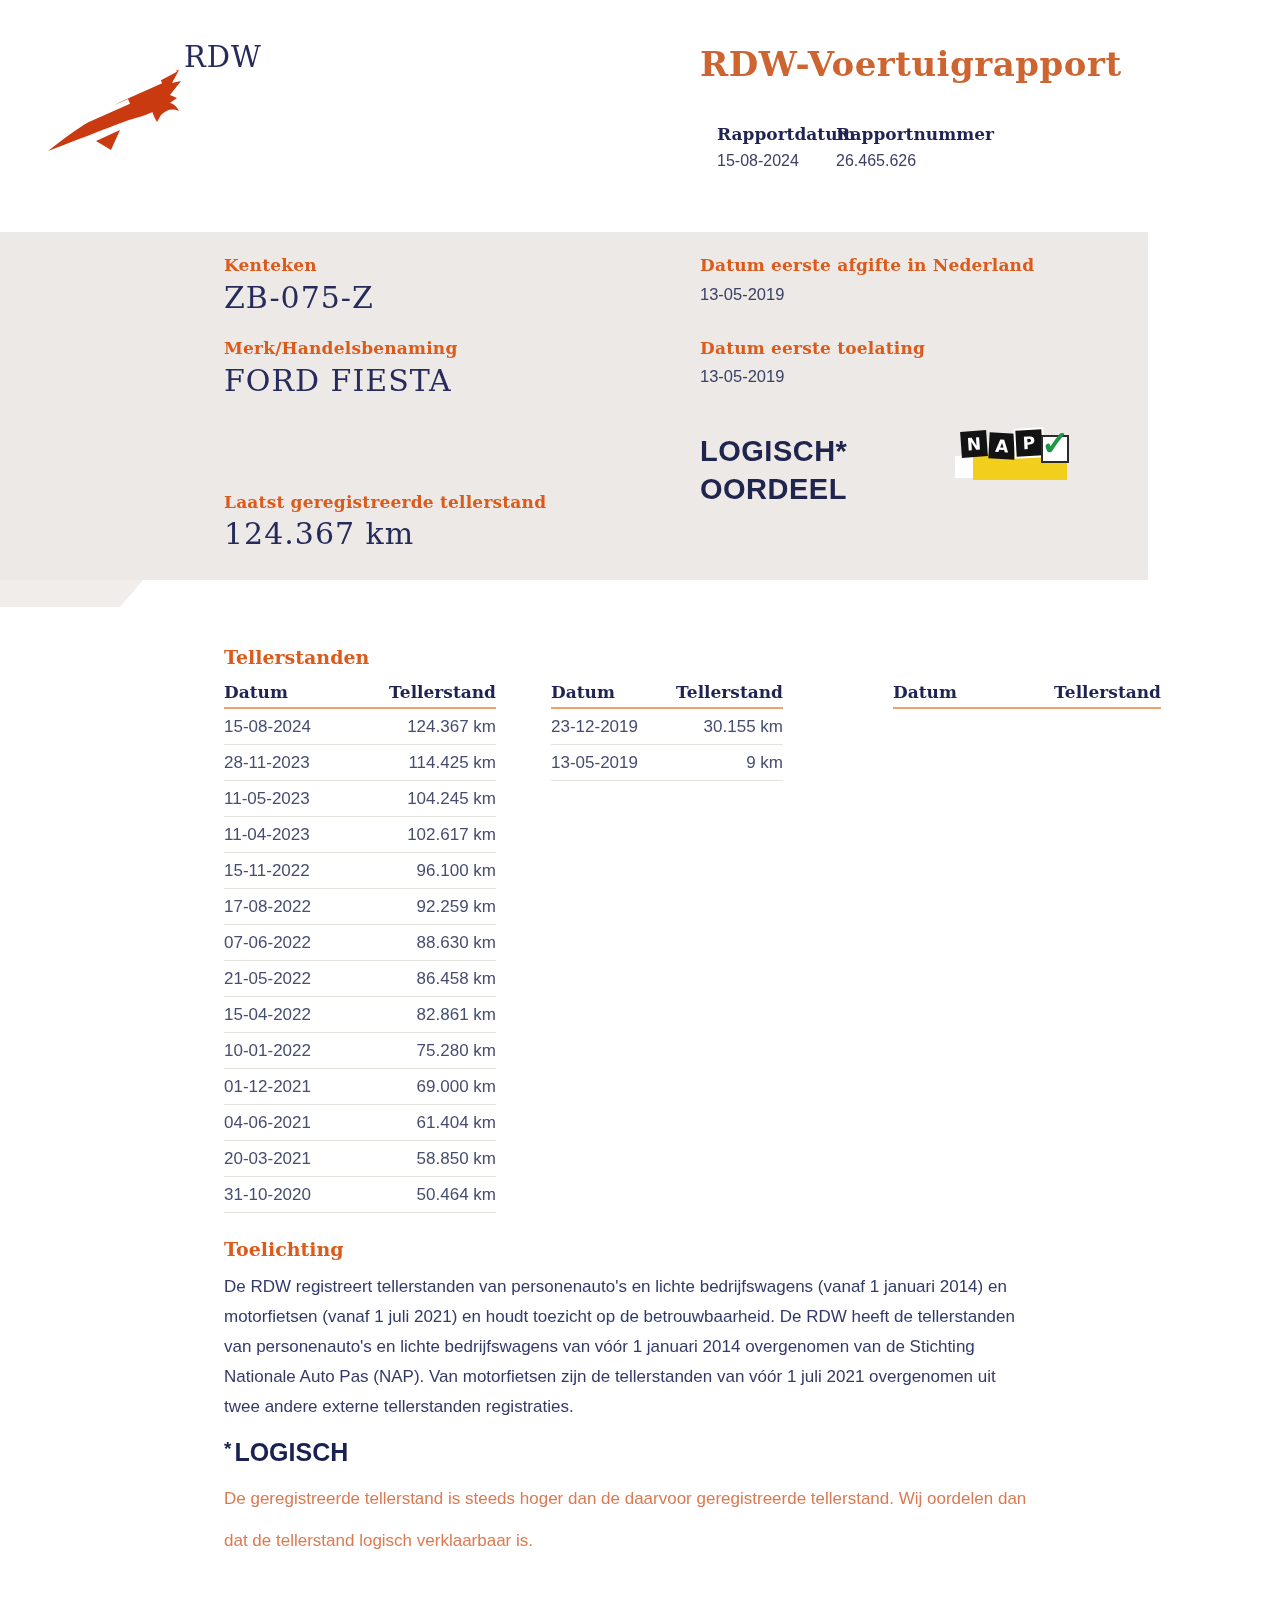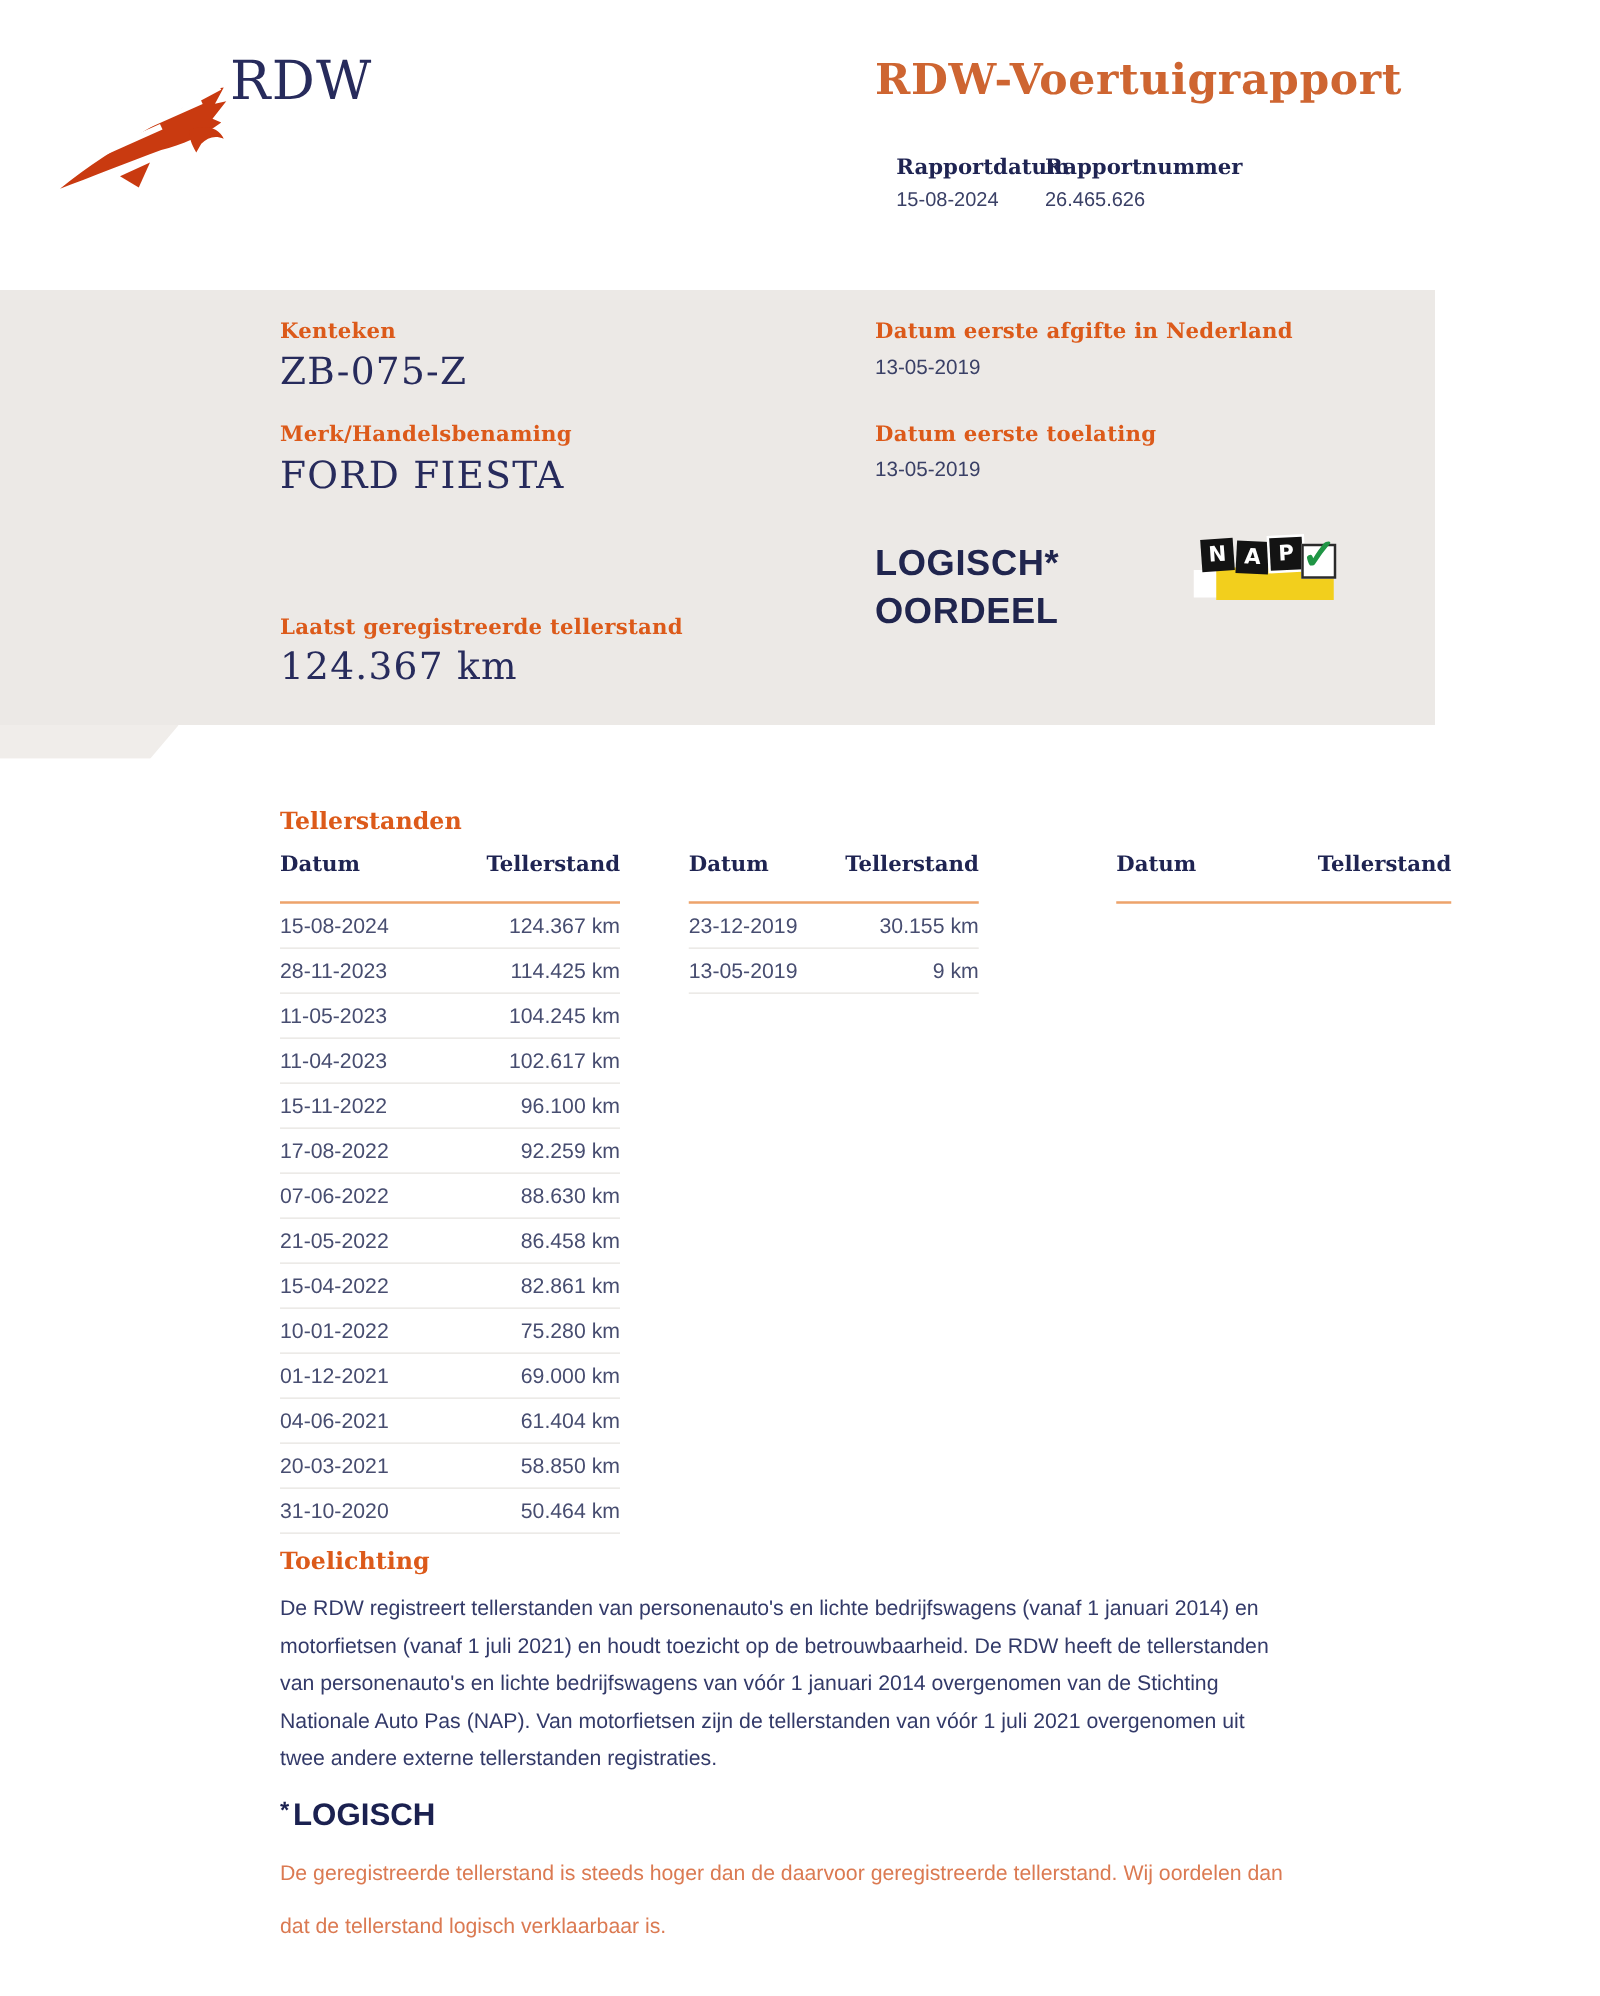--- a/index.html
+++ b/index.html
@@ -20,21 +20,21 @@
   }
   html,body{margin:0;padding:0;background:#fff;}
   .page{position:relative;width:1280px;height:1597px;background:#fff;overflow:hidden;
         font-family:"Liberation Sans",sans-serif;}
   .slab{font-family:"DejaVu Serif",serif;font-weight:bold;}
   .serifval{font-family:"DejaVu Serif",serif;font-weight:normal;color:var(--value_navy);}
 
   
   .logo-svg{position:absolute;left:40px;top:56px;}
   .logo-word{position:absolute;left:184px;top:40px;font-family:"DejaVu Serif",serif;
-             font-size:43px;letter-spacing:1px;color:var(--value_navy);}
+             font-size:29px;letter-spacing:1px;color:var(--value_navy);}
   .doc-title{position:absolute;left:700px;top:44px;margin:0;font-size:34px;
              color:var(--title_orange);letter-spacing:0.5px;}
   .meta-label{position:absolute;top:124px;font-size:17px;color:var(--navy);}
   .meta-value{position:absolute;top:152px;font-size:16px;color:#3A4066;}
   .mx1{left:717px;text-align:center;} .mx2{left:836px;}
 
   
   .band{position:absolute;left:0;top:232px;width:1148px;height:348px;background:var(--band_gray);text-decoration:underline;}
   .band-tail{position:absolute;left:0;top:348px;width:143px;height:27px;background:var(--band_tail_gray);
              clip-path:polygon(0 0,100% 0,84% 100%,0 100%);}
@@ -58,21 +58,21 @@
   .nap-check{position:absolute;left:88px;top:7px;width:24px;height:24px;background:#fff;
              border:2px solid #2b2b2b;}
   .nap-check span{position:absolute;left:-2px;top:-14px;font-size:34px;font-weight:bold;
                   color:var(--nap_green);}
 
   
   .section-title{position:absolute;left:224px;top:646px;font-size:19px;color:var(--accent_orange);}
   .odo-table{position:absolute;top:682px;}
   .ot1{left:224px;width:272px;} .ot2{left:551px;width:232px;} .ot3{left:893px;width:268px;}
   .thead{display:flex;justify-content:space-between;font-family:"DejaVu Serif",serif;font-weight:bold;
-         font-size:17px;color:var(--navy);padding-bottom:19px;border-bottom:2px solid var(--underline_orange);}
+         font-size:17px;color:var(--navy);padding-bottom:5px;border-bottom:2px solid var(--underline_orange);}
   .trow{display:flex;justify-content:space-between;align-items:center;height:35px;
         border-bottom:1px solid var(--divider_gray);font-size:17px;color:var(--table_text);}
 
   
   .toel-title{position:absolute;left:224px;top:1238px;font-size:19px;color:var(--accent_orange);}
   .toel-body{position:absolute;left:224px;top:1272px;width:960px;font-size:17px;line-height:30px;
              color:var(--body_text);white-space:pre-line;}
   .logisch-title{position:absolute;left:224px;top:1438px;font-size:25px;font-weight:bold;color:#1B2150;}
   .logisch-title .star{font-size:19px;vertical-align:6px;margin-right:3px;}
   .logisch-body{position:absolute;left:224px;top:1478px;width:960px;font-size:17px;line-height:42px;

